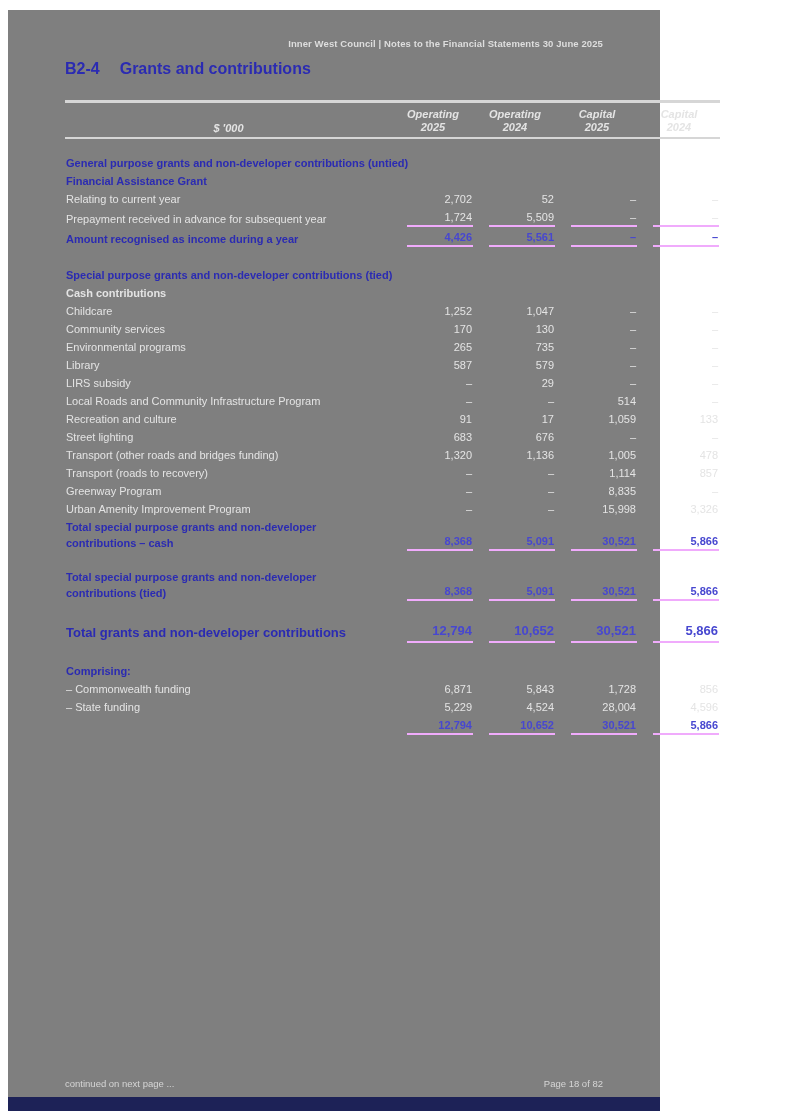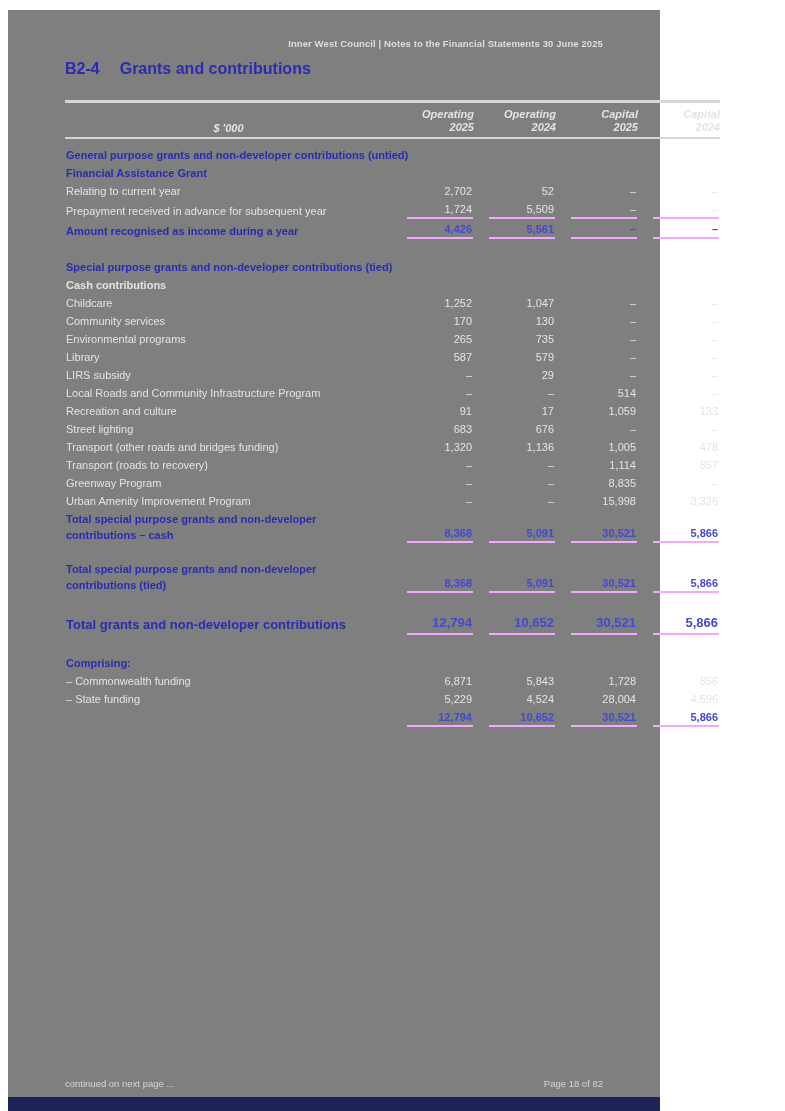--- a/index.html
+++ b/index.html
@@ -23,28 +23,28 @@
   .table-wrap{position:absolute;top:90px;left:57px;width:655px;}
   table{width:100%;border-collapse:collapse;table-layout:fixed;}
   col.c-label{width:327px;}
   col.c-num{width:82px;}
   thead th{
     border-top:3px solid #d6d6d6;border-bottom:2px solid #d6d6d6;
     padding:5px 0 3px 0;font-size:11px;font-weight:bold;font-style:italic;
     color:#e4e4e4;vertical-align:bottom;
   }
   thead th.unit{text-align:center;}
-  thead th.colhead{text-align:right;}
+  thead th.colhead{text-align:center;}
   thead .l1,thead .l2{display:block;line-height:13px;}
   td{font-size:11px;color:#e4e4e4;line-height:16px;vertical-align:bottom;}
   td.label{text-align:left;padding-right:6px;}
   td.num{text-align:right;}
   .val{display:block;margin-left:14px;padding-right:1px;}
   .val.ul{border-bottom:2px solid #f0abfc;}
-  tr.first-after-head td{padding-top:8px;margin-left:32px;}
+  tr.first-after-head td{padding-top:16px;margin-left:32px;}
   tr.section td{color:#2b2bb2;font-weight:bold;}
   tr.subheader td{font-weight:bold;}
   tr.total td.label{color:#2b2bb2;font-weight:bold;}
   tr.total .val{color:#4747d0;font-weight:bold;}
   tr.grand td.label{color:#2b2bb2;font-weight:bold;font-size:13px;line-height:20px;}
   tr.grand .val{color:#4747d0;font-weight:bold;font-size:13px;line-height:20px;}
   tr.spacer td{line-height:1px;font-size:1px;}
   .footer-left{
     position:absolute;bottom:22px;left:57px;
     font-size:9.5px;color:#d6d6d6;

